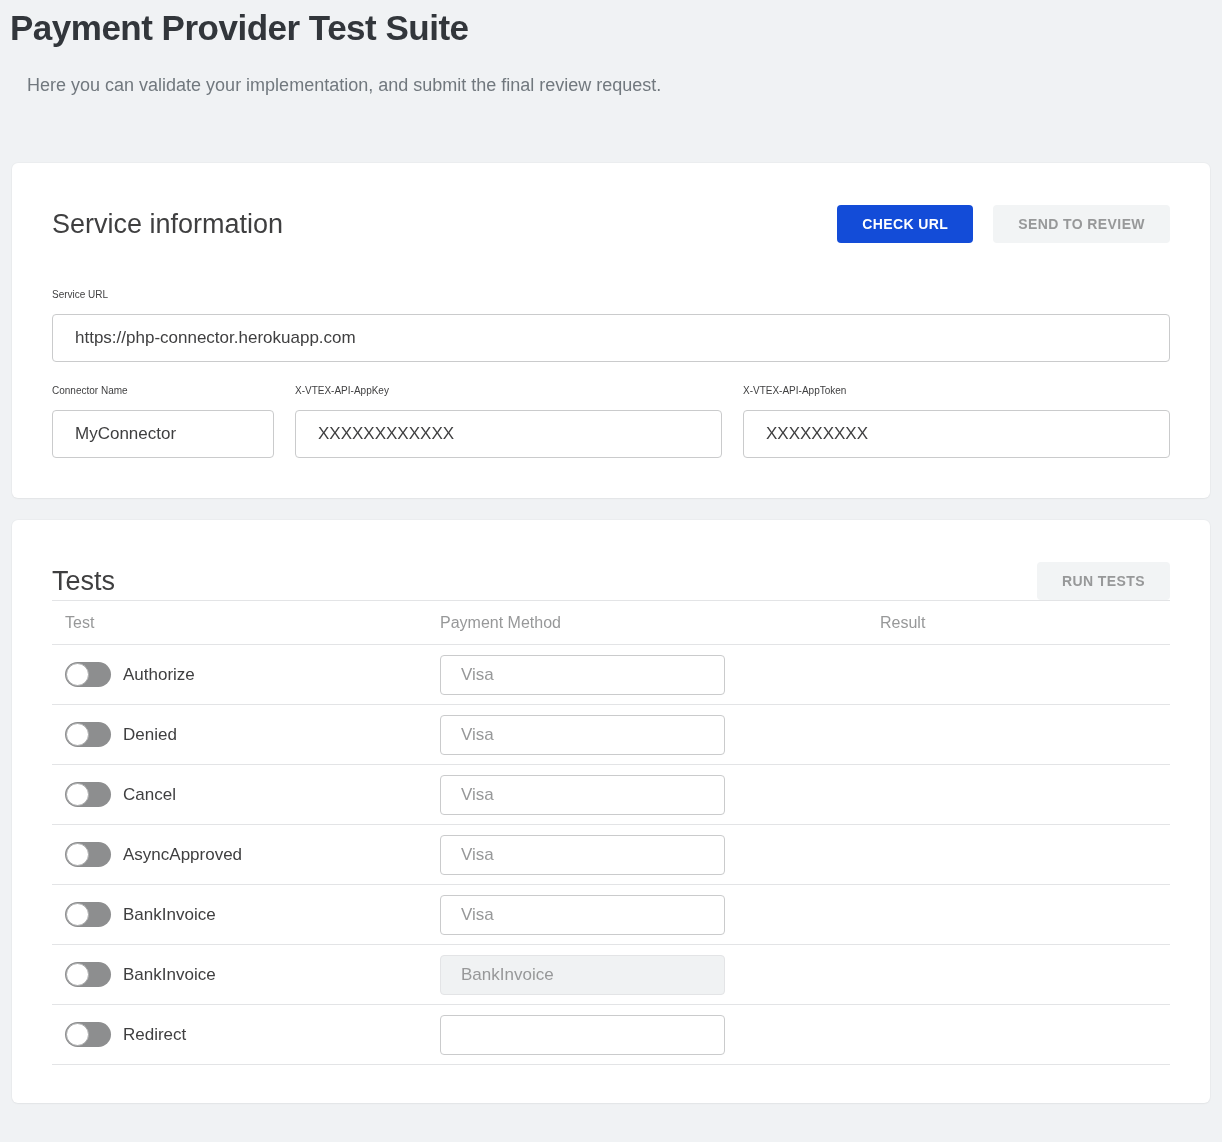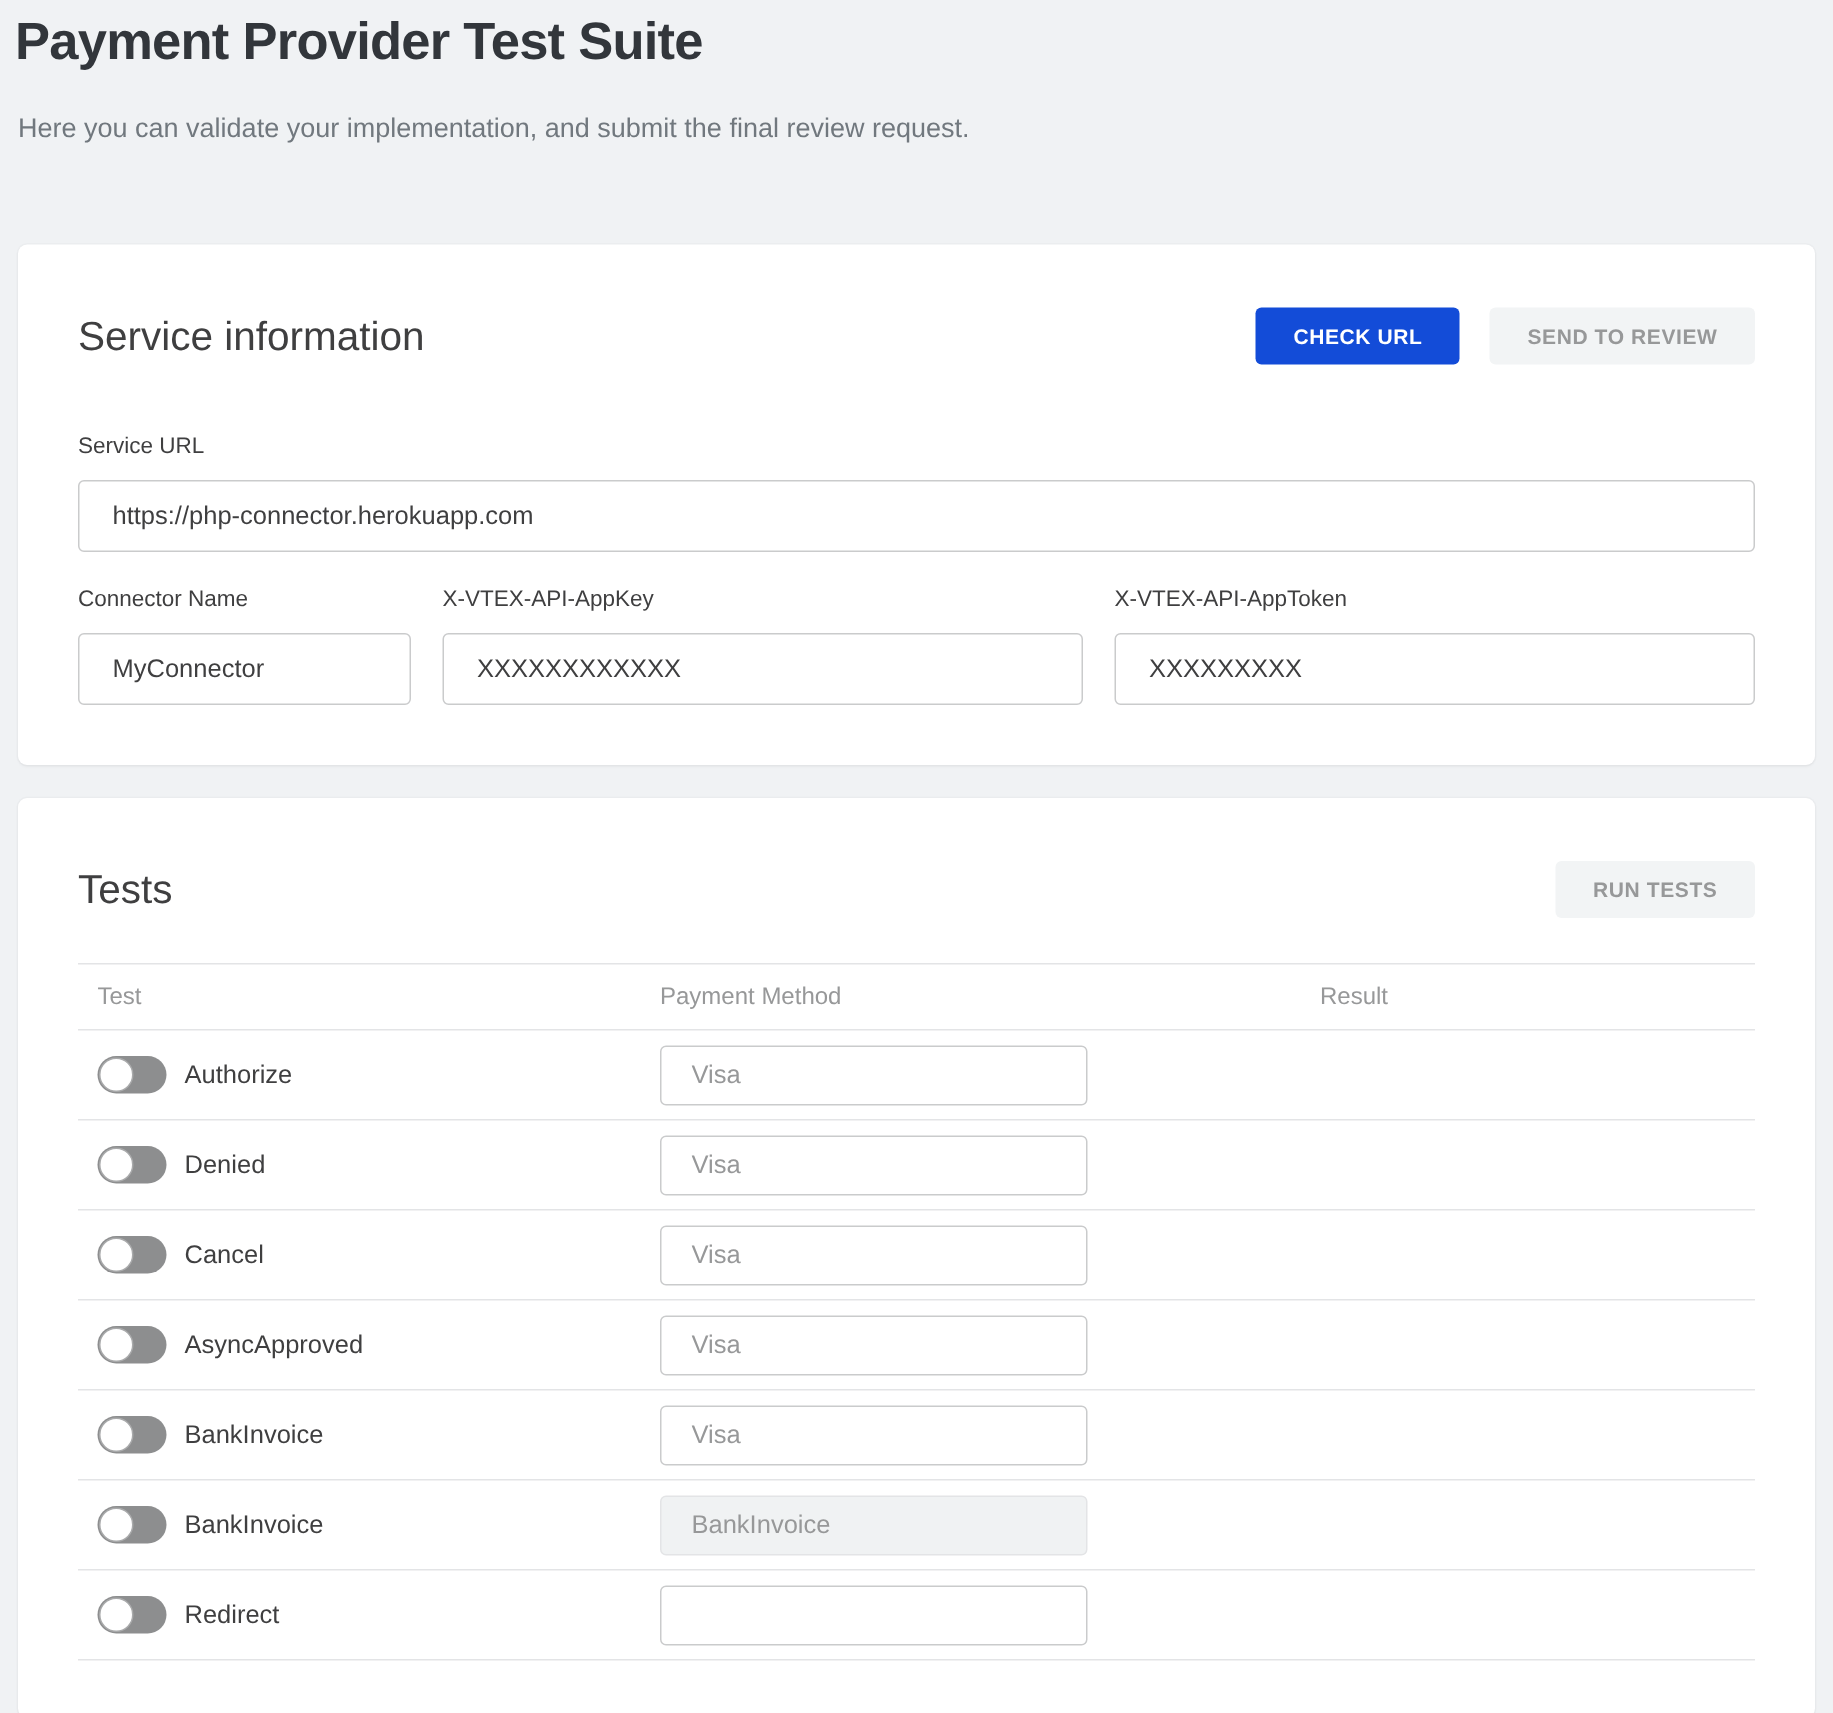--- a/index.html
+++ b/index.html
@@ -16,21 +16,21 @@
   
   .page-header { padding: 6px 0 0 0; }
   .page-title {
     margin: 2px 0 0 -2px;
     font-size: 35px;
     font-weight: 700;
     letter-spacing: -0.5px;
     color: #32363b;
   }
   .page-subtitle {
-    margin: 27px 0 0 0;
+    margin: 27px 0 0 15px;
     font-size: 18px;
     color: #71787e;
   }
 
   
   .card {
     background: #ffffff;
     border-radius: 6px;
     box-shadow: 0 1px 2px rgba(0,0,0,0.04), 0 0 0 1px rgba(0,0,0,0.02);
     padding: 42px 40px 40px 40px;
@@ -61,21 +61,21 @@
     letter-spacing: 0.4px;
     text-transform: uppercase;
     cursor: pointer;
   }
   .btn-primary { background: #134cd8; color: #ffffff; }
   .btn-muted   { background: #f2f4f5; color: #979899; }
 
   
   .field-label {
     display: block;
-    font-size: 15px;
+    font-size: 10px;
     color: #3f3f40;
     margin: 0 0 14px 0;
   }
   .svc-url-block { margin-top: 46px; }
   .text-input {
     width: 100%;
     height: 48px;
     border: 1px solid #cacbcc;
     border-radius: 4px;
     padding: 12px 22px;
@@ -88,21 +88,21 @@
   .field-row {
     display: flex;
     gap: 21px;
     margin-top: 23px;
     align-items: center;
   }
   .field-col-sm { width: 222px; flex: 0 0 auto; }
   .field-col    { flex: 1 1 0; }
 
   
-  .tests-table { margin-top: 30px; border-top: 1px solid #e3e4e6; }
+  .tests-table { border-top: 1px solid #e3e4e6; }
   .t-header {
     display: grid;
     grid-template-columns: 388px 440px auto;
     align-items: center;
     height: 44px;
     border-bottom: 1px solid #e3e4e6;
     color: #979899;
     font-size: 16px;
   }
   .t-header .th-test { padding-left: 13px; }

